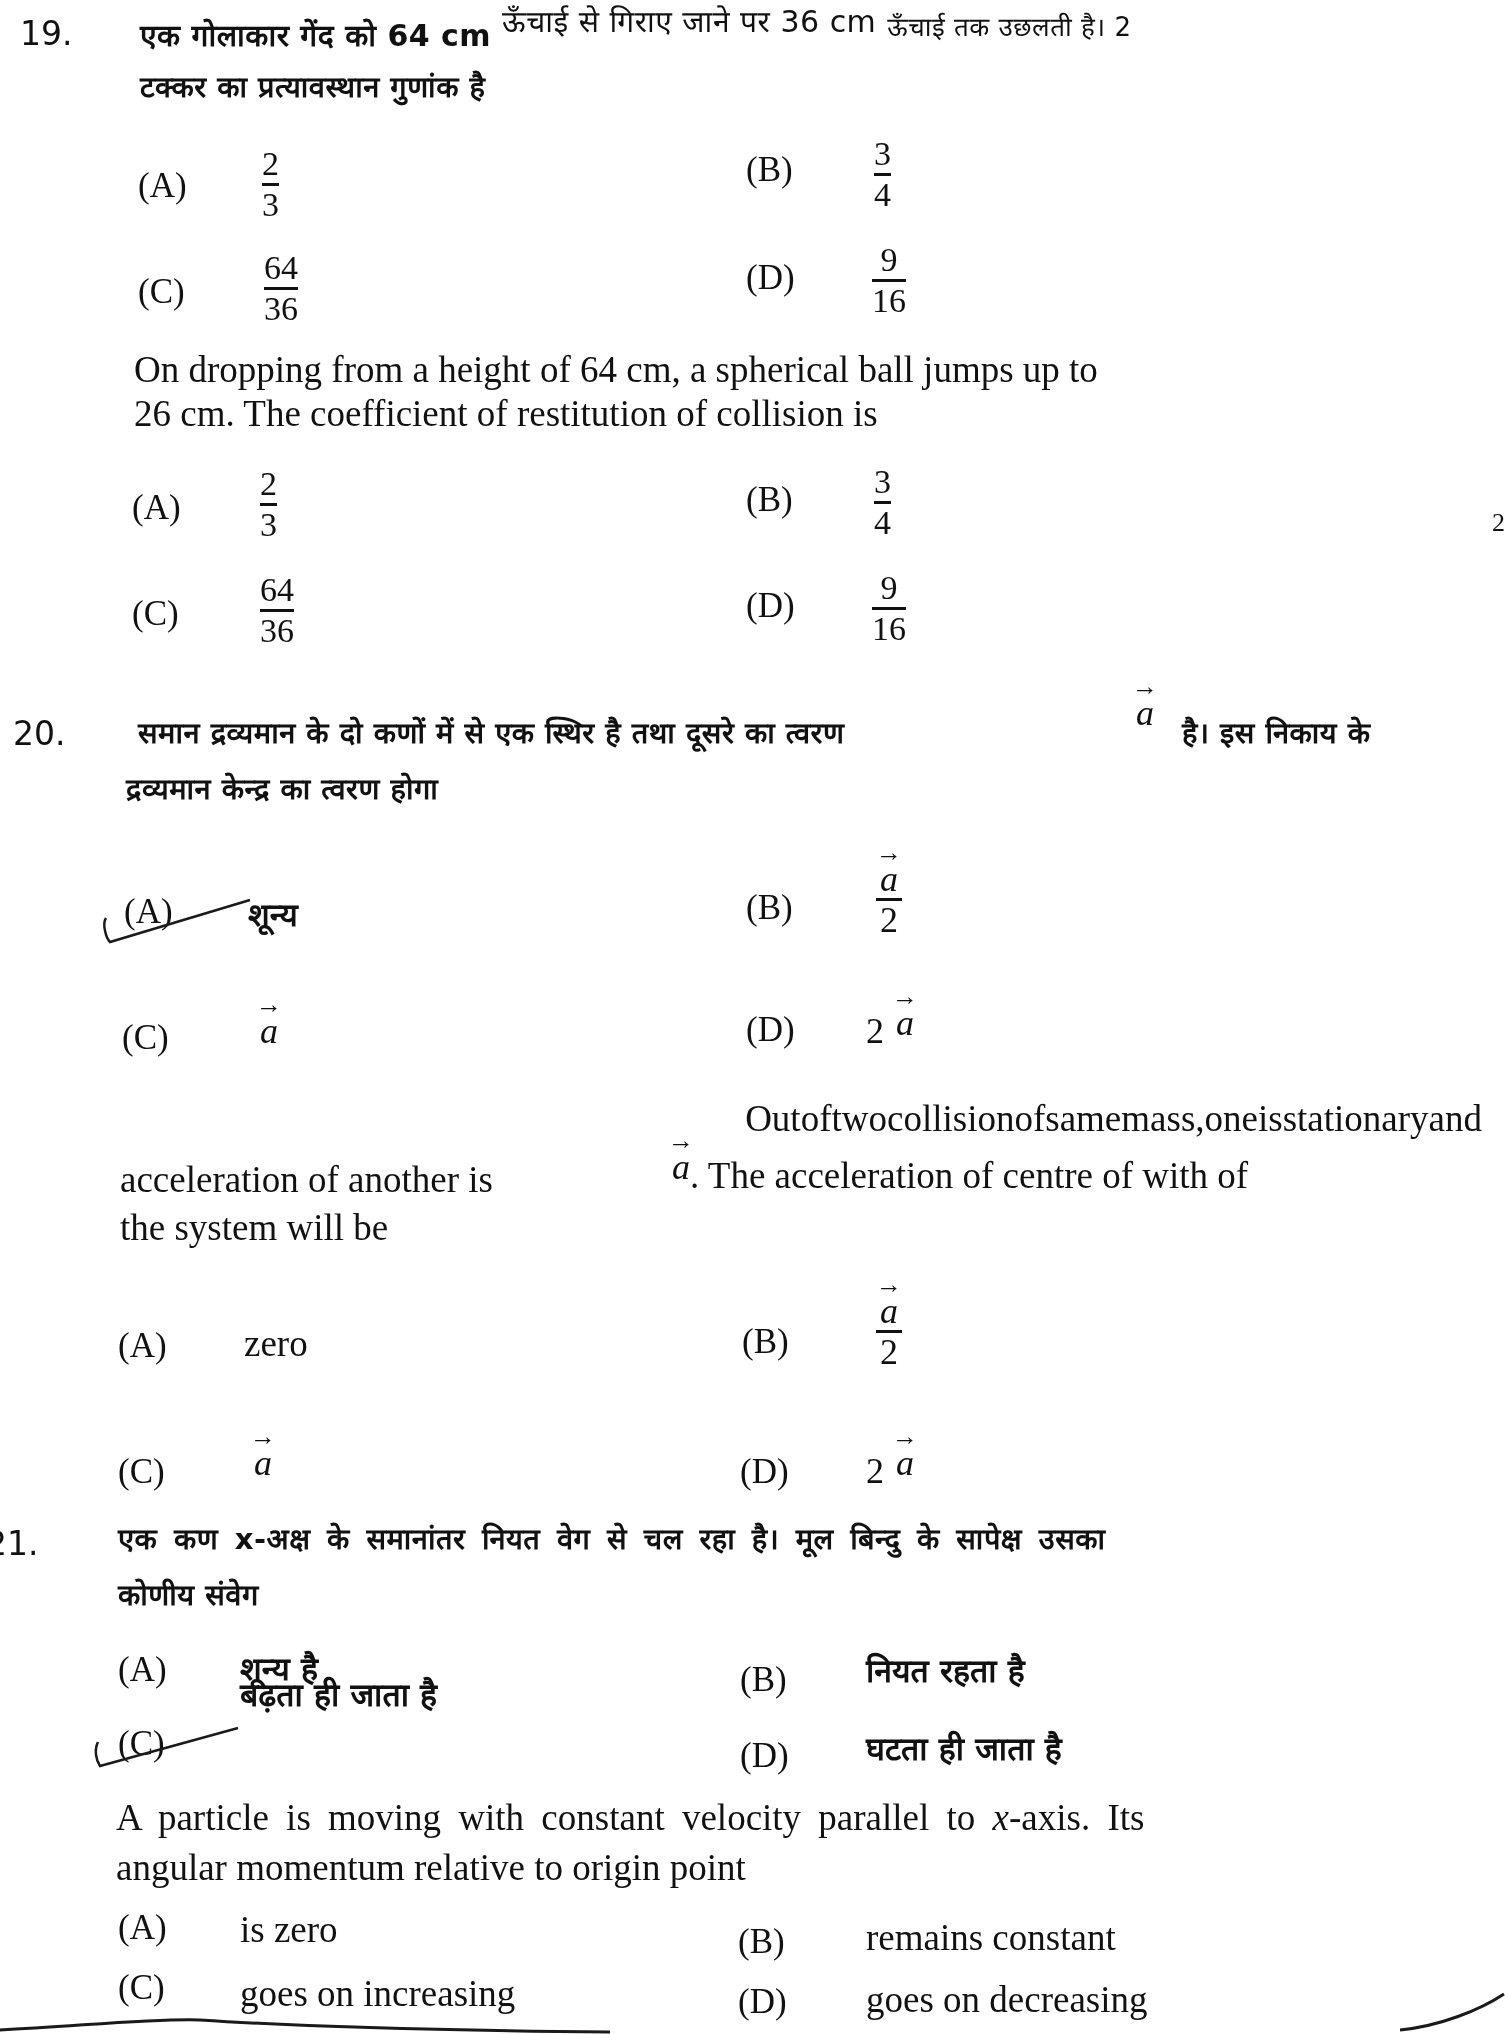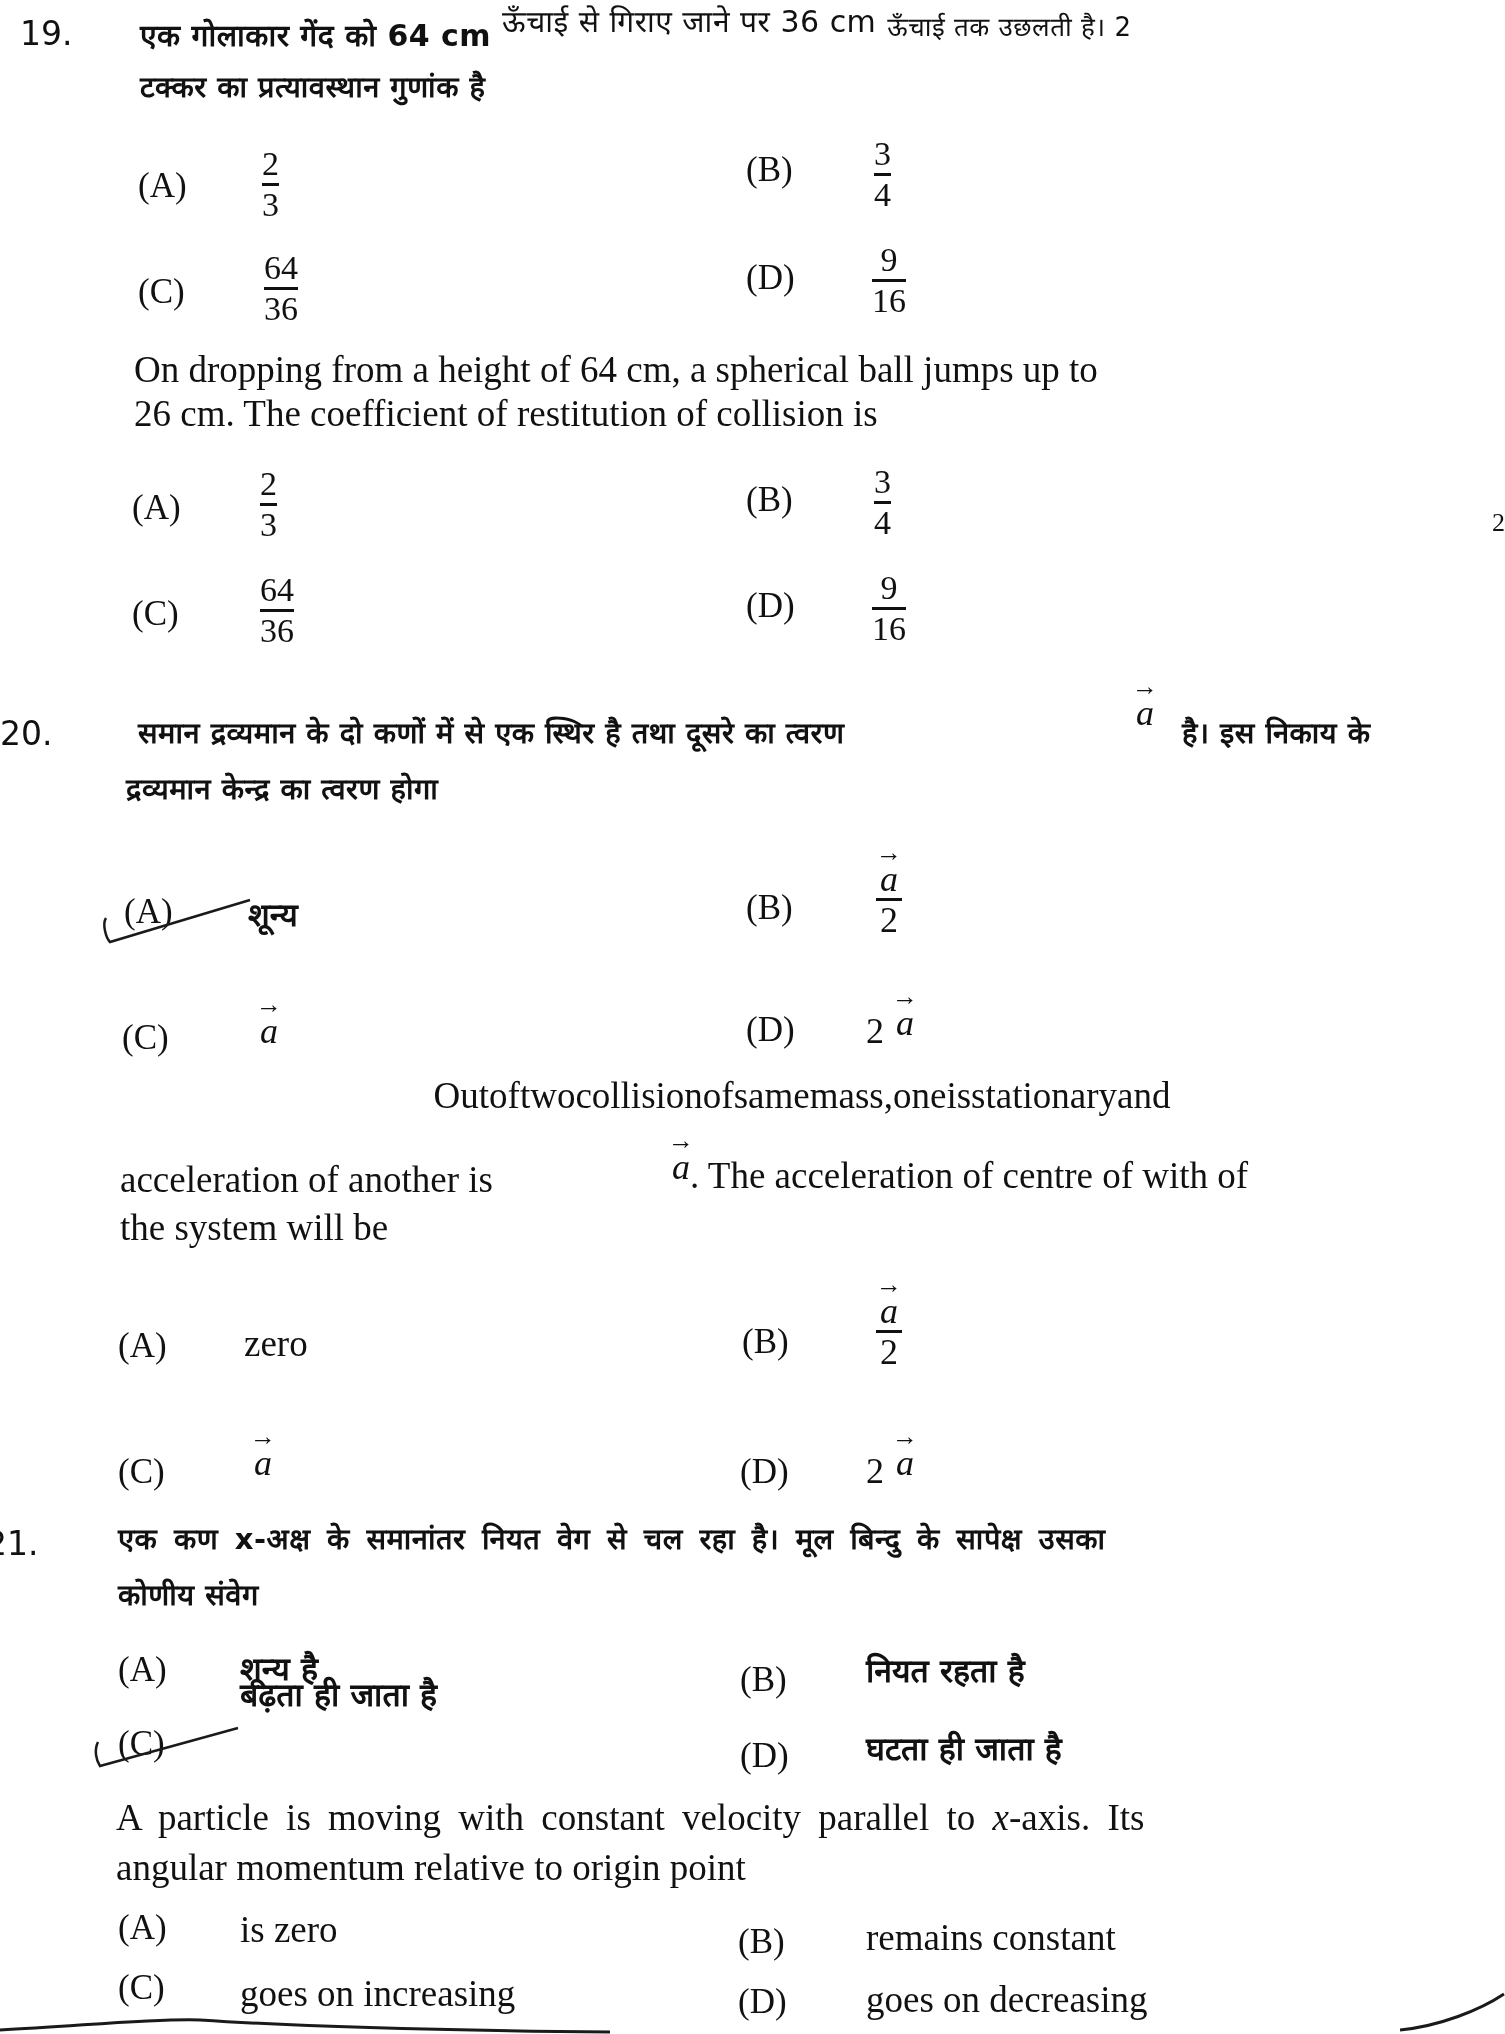--- a/index.html
+++ b/index.html
@@ -19,21 +19,21 @@
     position: absolute; display: inline-flex; flex-direction: column; align-items: center;
     font-family: "Liberation Serif", "DejaVu Serif", serif; font-size: 34px; line-height: 36px;
   }
   .frac .bar { height: 3px; background: #111; align-self: stretch; margin: 1px 0; }
   .vec {
     position: absolute; display: inline-flex; flex-direction: column; align-items: center;
     font-family: "Liberation Serif", "DejaVu Serif", serif; font-style: italic; font-size: 36px; line-height: 30px;
   }
   .vec .arrow { font-style: normal; font-size: 26px; line-height: 22px; font-weight: bold; }
   .pen { position: absolute; }
-  .justify { display: flex; justify-content: center; }
+  .justify { display: flex; justify-content: flex-end; margin-top: 23px; }
 </style>
 </head>
 <body>
 
 <div>
   <span class="abs qnum" style="left:20px;top:14px;text-align:right;">19.</span>
   <span class="abs hindi" style="left:140px;top:14px;font-size:30px;">
     <span>एक गोलाकार गेंद को 64 cm</span>
     <span style="position:relative;top:-14px;font-weight:normal;">ऊँचाई से गिराए जाने पर 36 cm</span>
     <span style="position:relative;top:-10px;font-weight:normal;font-size:26px;">ऊँचाई तक उछलती है। 2</span>
@@ -89,21 +89,21 @@
   <span class="abs opt-label" style="left:746px;top:586px;">(D)</span>
   <span class="frac" style="left:872px;top:570px;">
     <span>9</span>
       <span class="bar"></span>
       <span>16</span>
   </span>
   <span class="abs" style="left:1492px;top:508px;font-size:26px;">2</span>
 </div>
 
 <div>
-  <span class="abs qnum" style="left:0px;top:714px;text-align:right;">20.</span>
+  <span class="abs qnum" style="left:13px;top:714px;text-align:right;">20.</span>
   <span class="abs hindi" style="left:138px;top:712px;">
     <span>समान द्रव्यमान के दो कणों में से एक स्थिर है तथा दूसरे का त्वरण</span>
   </span>
   <span class="vec" style="left:1132px;top:676px;">
     <span class="arrow">→</span>
       <span>a</span>
   </span>
   <span class="abs hindi" style="left:1182px;top:712px;">है। इस निकाय के</span>
   <span class="abs hindi" style="left:126px;top:768px;">द्रव्यमान केन्द्र का त्वरण होगा</span>
 

